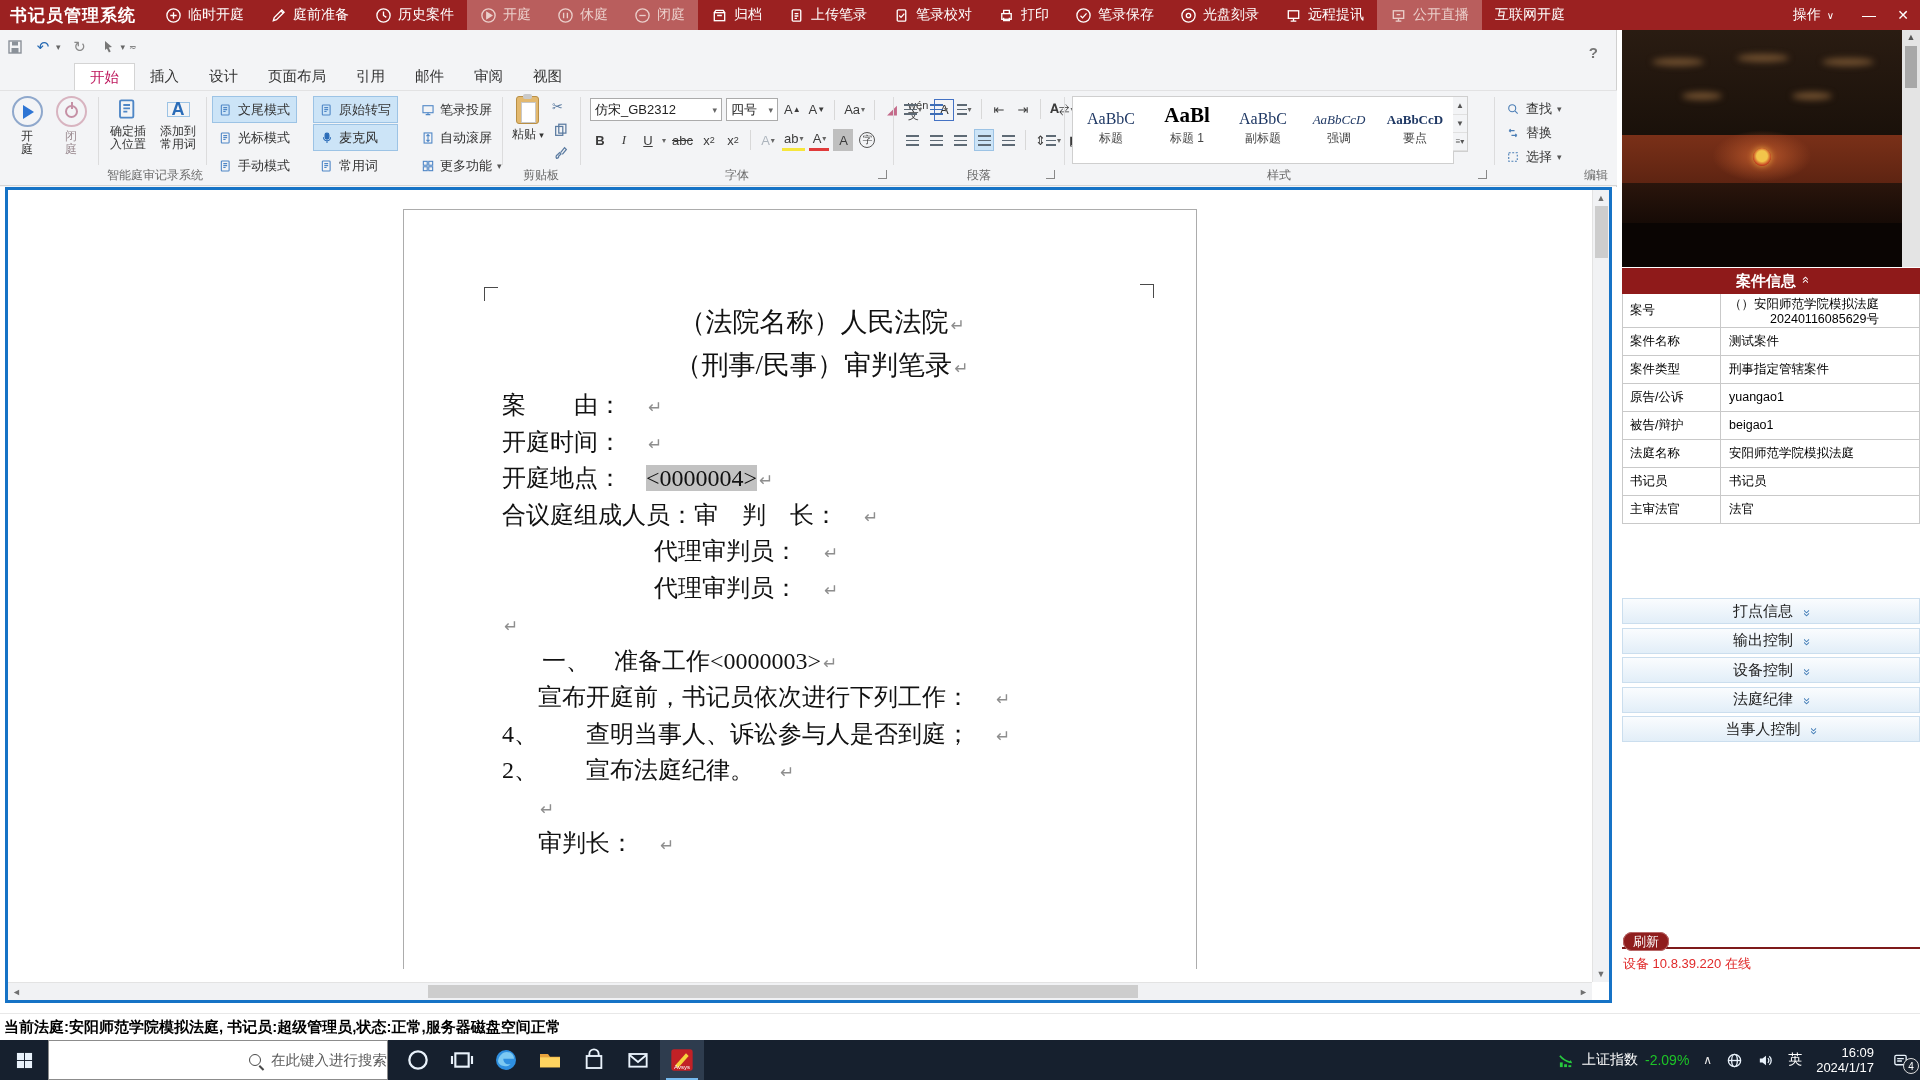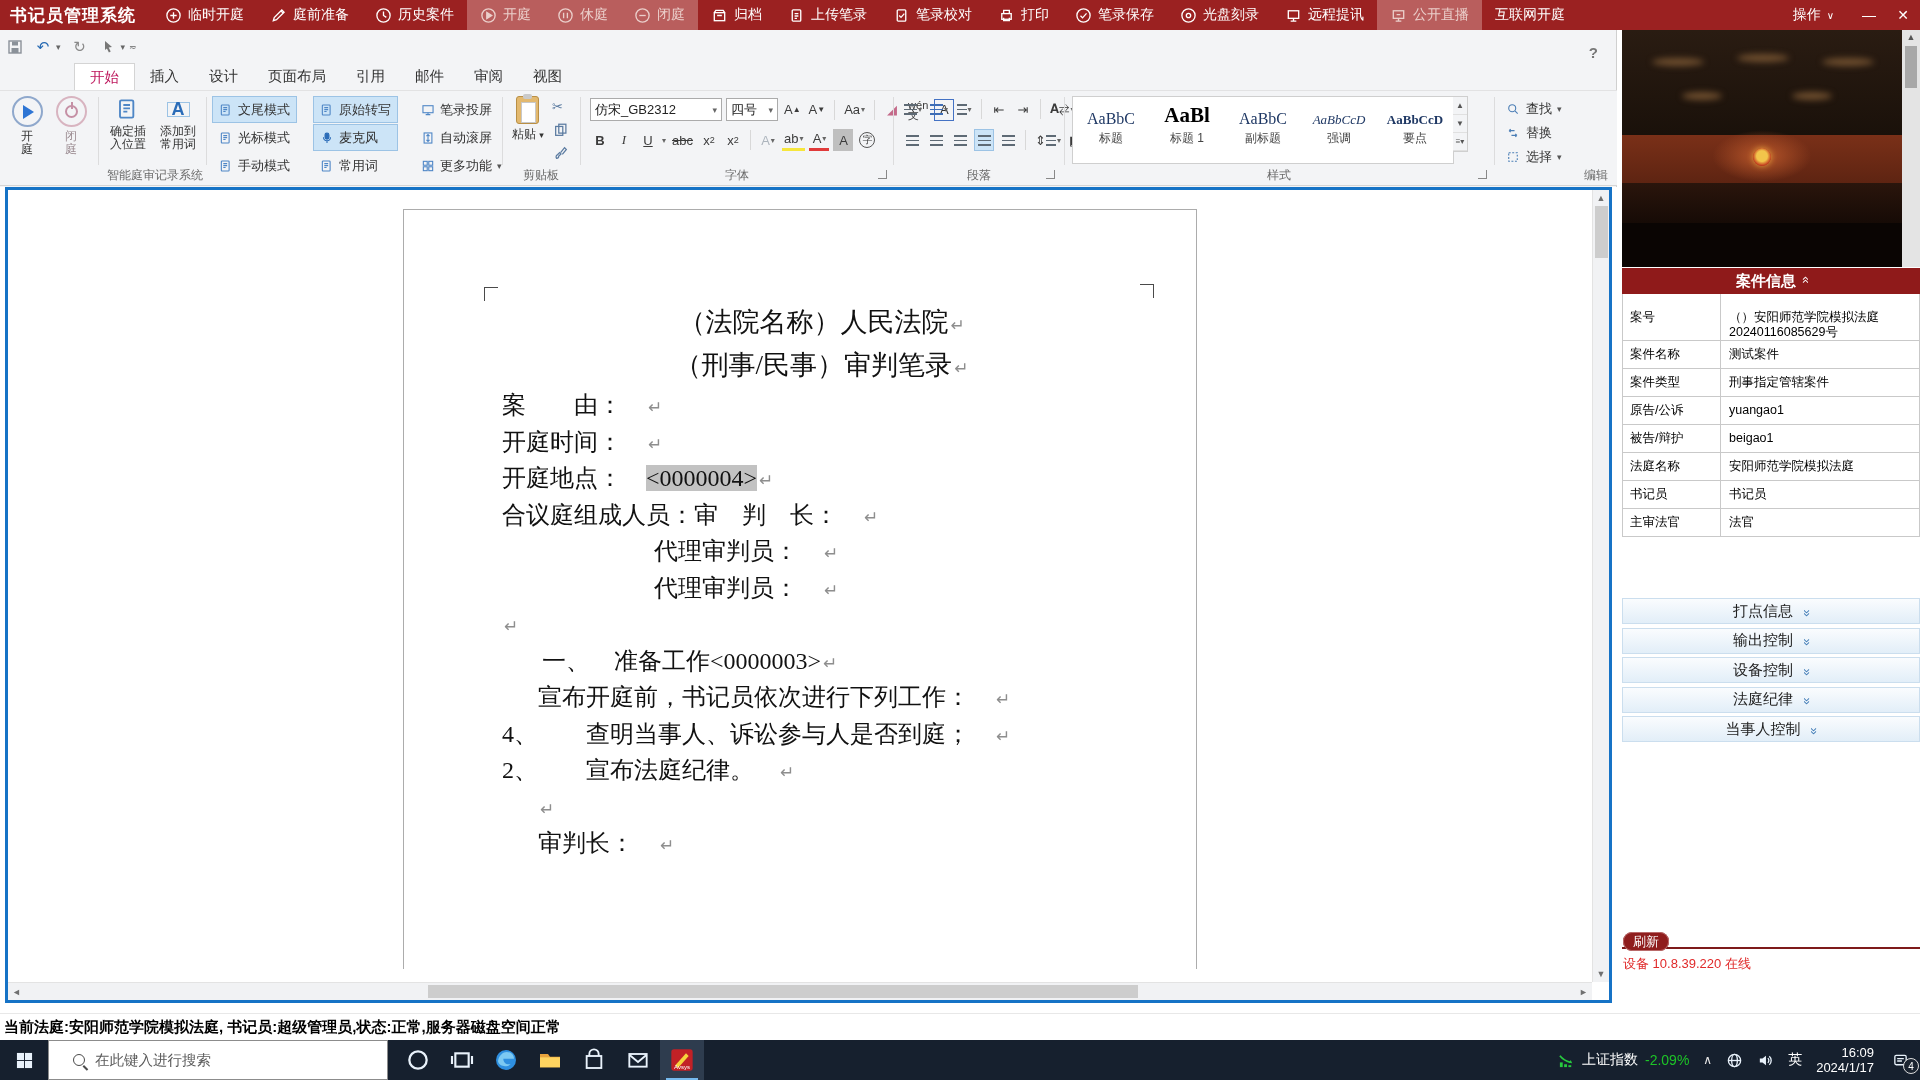--- a/index.html
+++ b/index.html
@@ -128,41 +128,41 @@
   .v-thumb{position:absolute;left:3px;top:16px;width:12px;height:42px;background:#A8A8A8;}
 
   .casehdr{position:absolute;left:5px;top:238px;width:298px;height:26px;background:#8F1A1A;color:#fff;
     display:flex;align-items:center;justify-content:center;gap:6px;font-size:15px;font-weight:bold;}
   .chev-up{display:inline-block;transform:rotate(-90deg);font-size:13px;letter-spacing:-3px;font-weight:normal;}
   .casetable{position:absolute;left:5px;top:264px;width:298px;border-left:1px solid #C9C9C9;border-right:1px solid #C9C9C9;font-size:12.5px;color:#000;}
   .crow{display:flex;border-bottom:1px solid #C9C9C9;min-height:28px;align-items:stretch;}
   .crow .cl{width:98px;border-right:1px solid #C9C9C9;display:flex;align-items:center;padding-left:7px;}
   .crow .cv{flex:1;display:flex;align-items:center;padding-left:8px;white-space:pre-line;line-height:15px;}
   .crow.tall{min-height:32px;}
-  .crow.tall .cv{padding-top:16px;}
+  .crow.tall .cv{padding-top:3px;text-align:right;}
 
   .sections{position:absolute;left:5px;top:568px;width:298px;display:flex;flex-direction:column;gap:3.5px;}
   .secbar{height:26px;background:linear-gradient(#FAFCFE,#E2EEF8);border:1px solid #CBDEEE;
     display:flex;align-items:center;justify-content:center;gap:12px;font-size:15px;color:#222;cursor:pointer;}
   .chev-dn{display:inline-block;transform:rotate(90deg);font-size:13px;color:#3C78B4;letter-spacing:-3px;}
 
   .refline{position:absolute;left:5px;top:917px;width:298px;height:2px;background:#7E1A1A;}
   .refreshbtn{position:absolute;left:6px;top:902px;width:46px;height:19px;background:#8F1D1D;border-radius:9px;
     color:#fff;font-size:13px;display:flex;align-items:center;justify-content:center;box-shadow:inset 0 0 0 1px #B96A6A;cursor:pointer;}
   .devstatus{position:absolute;left:6px;top:925px;font-size:13px;color:#E02A2A;}
 
   
   .statusrow{position:absolute;left:0;top:1013px;width:1920px;height:27px;background:#fff;border-top:1px solid #E8E8E8;
     display:flex;align-items:center;font-size:15px;font-weight:bold;color:#000;padding-left:4px;}
 
   
   .taskbar{position:absolute;left:0;top:1040px;width:1920px;height:40px;background:#16202E;color:#fff;}
   .startbtn{position:absolute;left:0;top:0;width:48px;height:40px;display:flex;align-items:center;justify-content:center;cursor:pointer;}
   .searchbox{position:absolute;left:48px;top:0;width:340px;height:40px;background:#fff;border:1px solid #8C8C8C;
-    display:flex;align-items:center;gap:10px;padding-left:24px;}
+    display:flex;align-items:center;gap:10px;padding-left:24px;justify-content:flex-end;}
   .mag{width:12px;height:12px;border:1.6px solid #4A4A4A;border-radius:50%;position:relative;flex:none;}
   .mag::after{content:"";position:absolute;left:10px;top:10px;width:6px;height:1.6px;background:#4A4A4A;transform:rotate(45deg);transform-origin:0 0;}
   .searchtext{font-size:14.5px;color:#5A5A5A;}
   .tb-apps{position:absolute;left:396px;top:0;height:40px;display:flex;}
   .appslot{width:44px;height:40px;display:flex;align-items:center;justify-content:center;cursor:pointer;position:relative;}
   .appslot svg{width:24px;height:24px;}
   .appslot.active{background:#2E3C4E;}
   .appslot.active::after{content:"";position:absolute;left:6px;right:6px;bottom:0;height:2px;background:#76B9ED;}
   .tray{position:absolute;right:8px;top:0;height:40px;display:flex;align-items:center;gap:14px;}
   .stock{display:flex;align-items:center;gap:7px;font-size:14px;}

